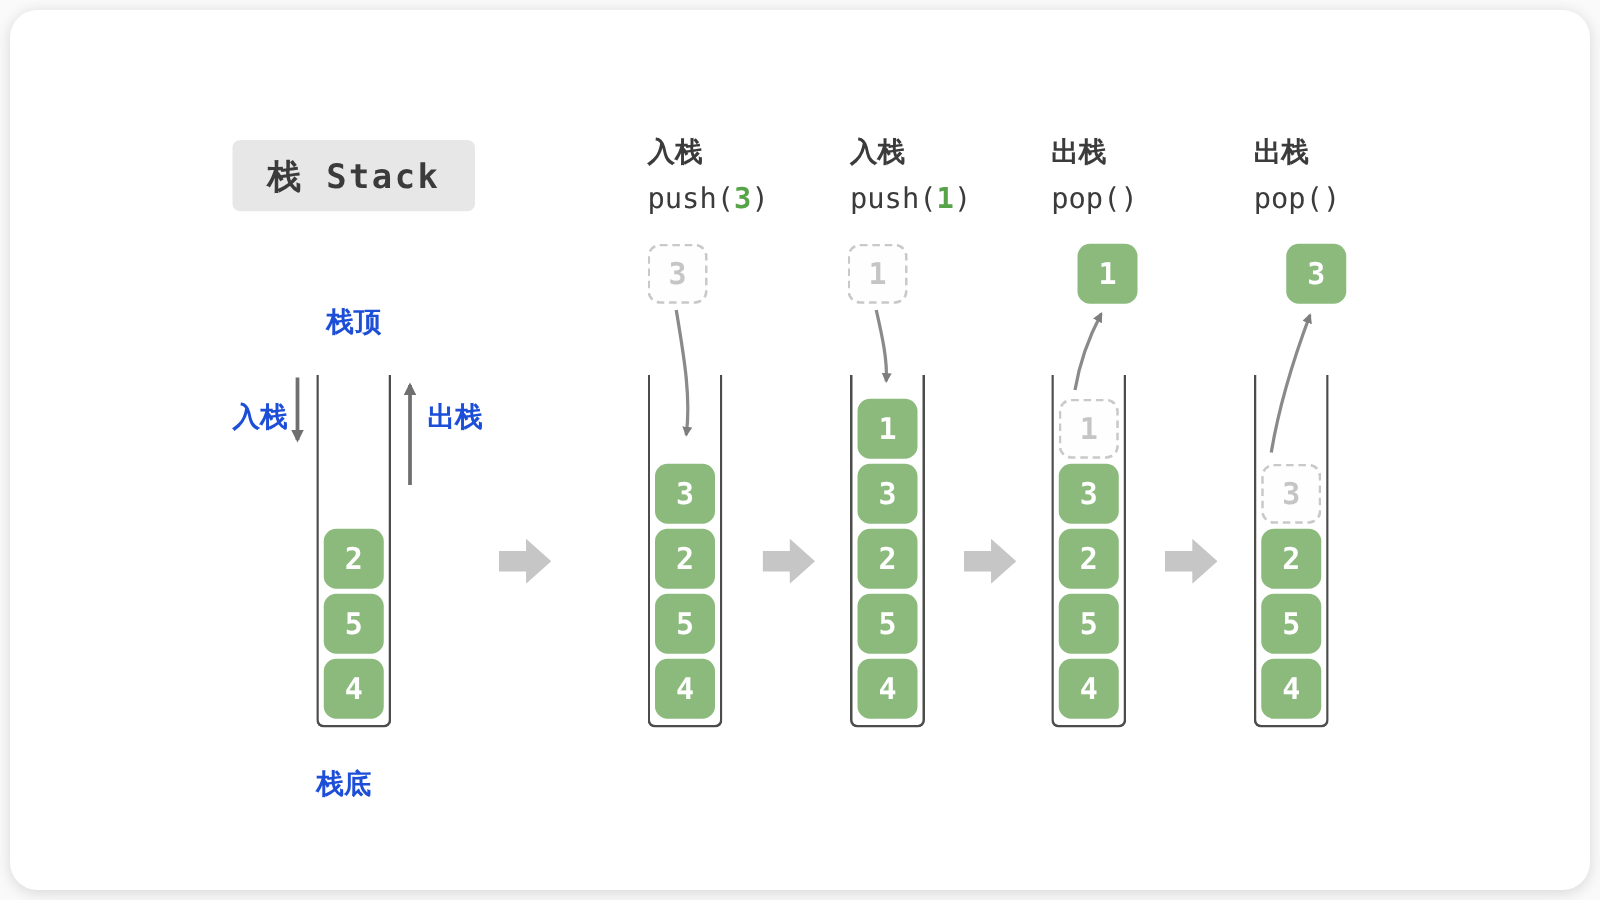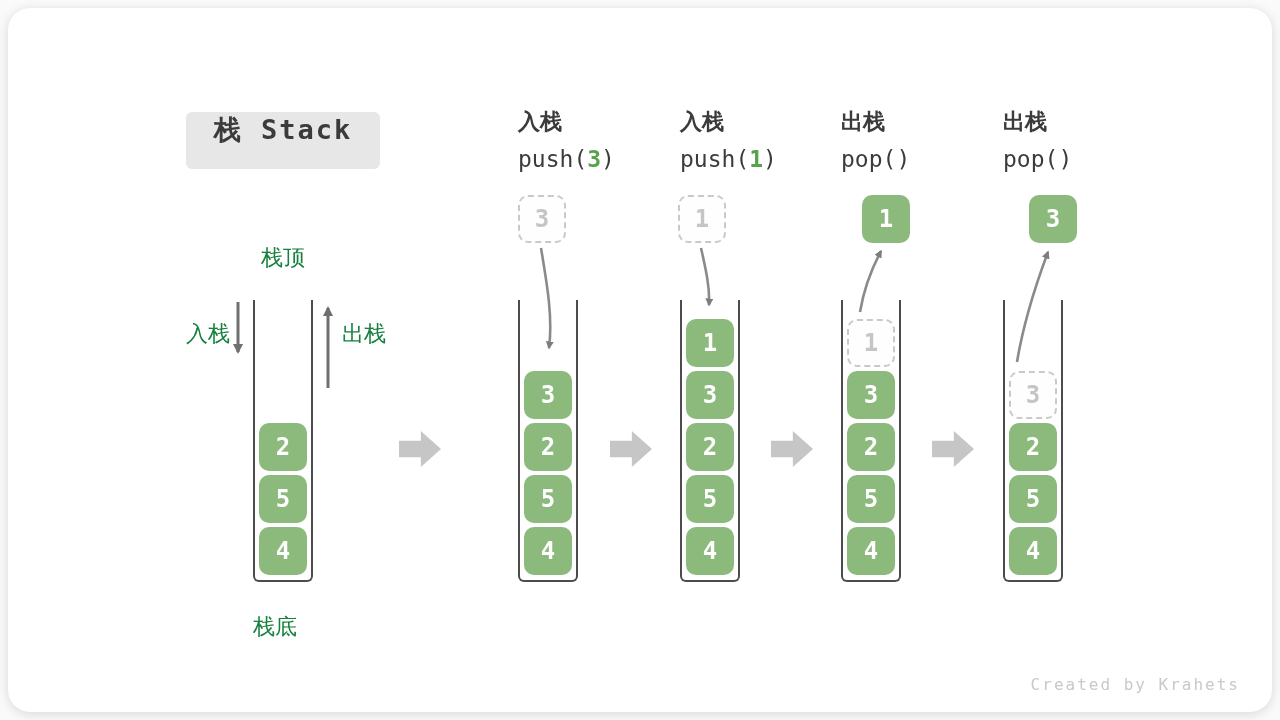--- a/index.html
+++ b/index.html
@@ -14,27 +14,27 @@
     position:absolute; inset:8px;
     background:#ffffff;
     border-radius:22px;
     box-shadow:0 2px 12px rgba(0,0,0,0.14);
   }
   .canvas { position:absolute; inset:0; }
 
   .title-box {
     position:absolute; left:186px; top:112px; width:194px; height:57px;
     background:#e7e7e7; border-radius:6px;
-    display:flex; align-items:flex-start; justify-content:center;
+    display:flex; align-items:center; justify-content:center;
     font:bold 27px "DejaVu Sans Mono", monospace;
     letter-spacing:2px; color:#3b3b3b;
   }
 
   .zh-label {
-    position:absolute; font-weight:normal; font-size:22px; color:#15803d;
+    position:absolute; font-weight:bold; font-size:22px; color:#1d4ed8;
     white-space:nowrap;
   }
   .lbl-top    { left:253px; top:243px; width:60px; text-align:center; }
   .lbl-bottom { left:253px; top:612px; width:60px; text-align:left; }
   .lbl-push   { left:175px; top:319px; width:55px; text-align:right; }
   .lbl-pop    { left:342px; top:319px; width:55px; text-align:left; }
 
   .op-header { position:absolute; top:107px; }
   .op-name { font-weight:bold; font-size:22px; color:#3b3b3b; margin-bottom:9px; }
   .op-code { font:23px "DejaVu Sans Mono", monospace; color:#3b3b3b; }
@@ -169,14 +169,13 @@
       </marker>
     </defs>
     <path class="straight" d="M238,302 L238,352" marker-end="url(#ah2)"></path>
     <path class="straight" d="M328,388 L328,308" marker-end="url(#ah2)"></path>
     <path class="curve" d="M541,248 C547,284 553,318 549,348" marker-end="url(#ah)"></path>
     <path class="curve" d="M701,248 C706,270 710,288 709,305" marker-end="url(#ah)"></path>
     <path class="curve" d="M860,312 C864,288 872,268 881,251" marker-end="url(#ah)"></path>
     <path class="curve" d="M1017,362 C1024,320 1036,284 1048,252" marker-end="url(#ah)"></path>
   </svg>
 
-  <div class="footer">Created by Krahets</div>
 </div>
 
 </body></html>

